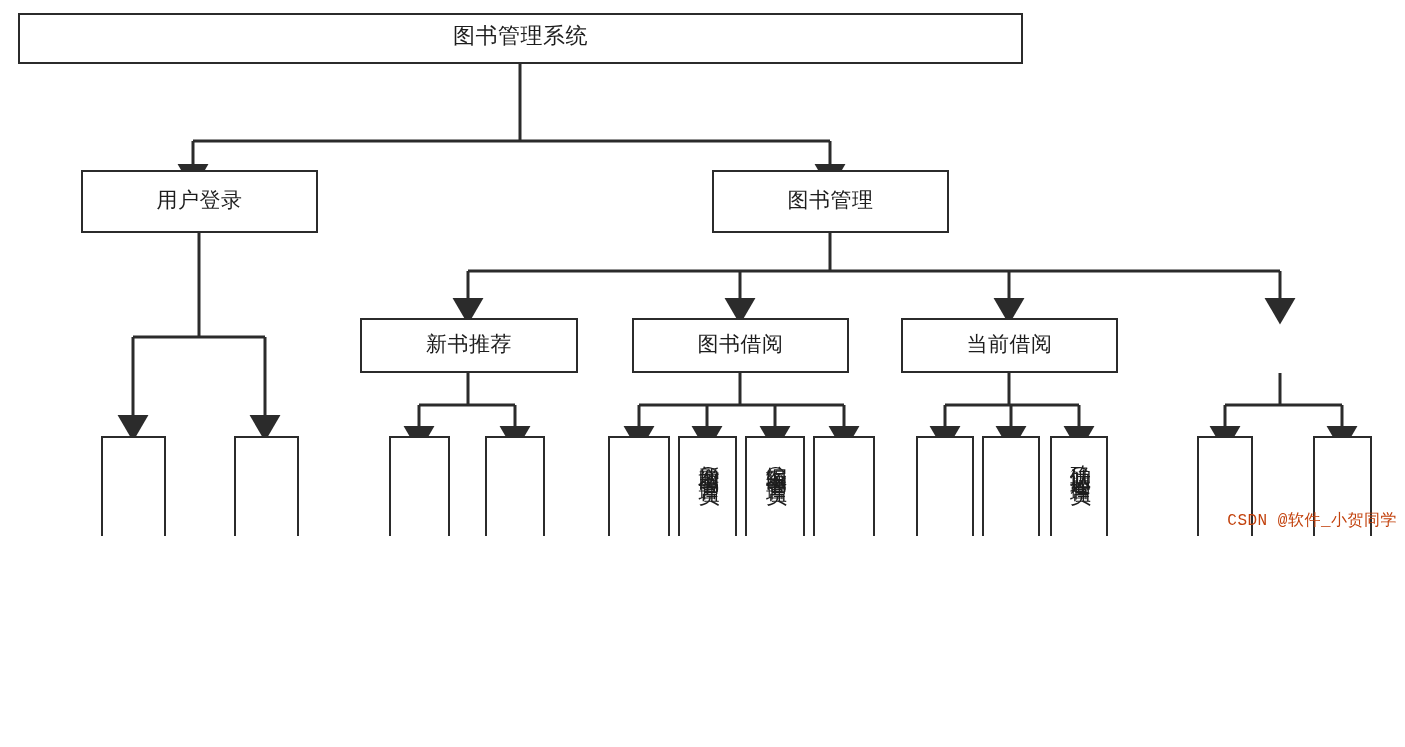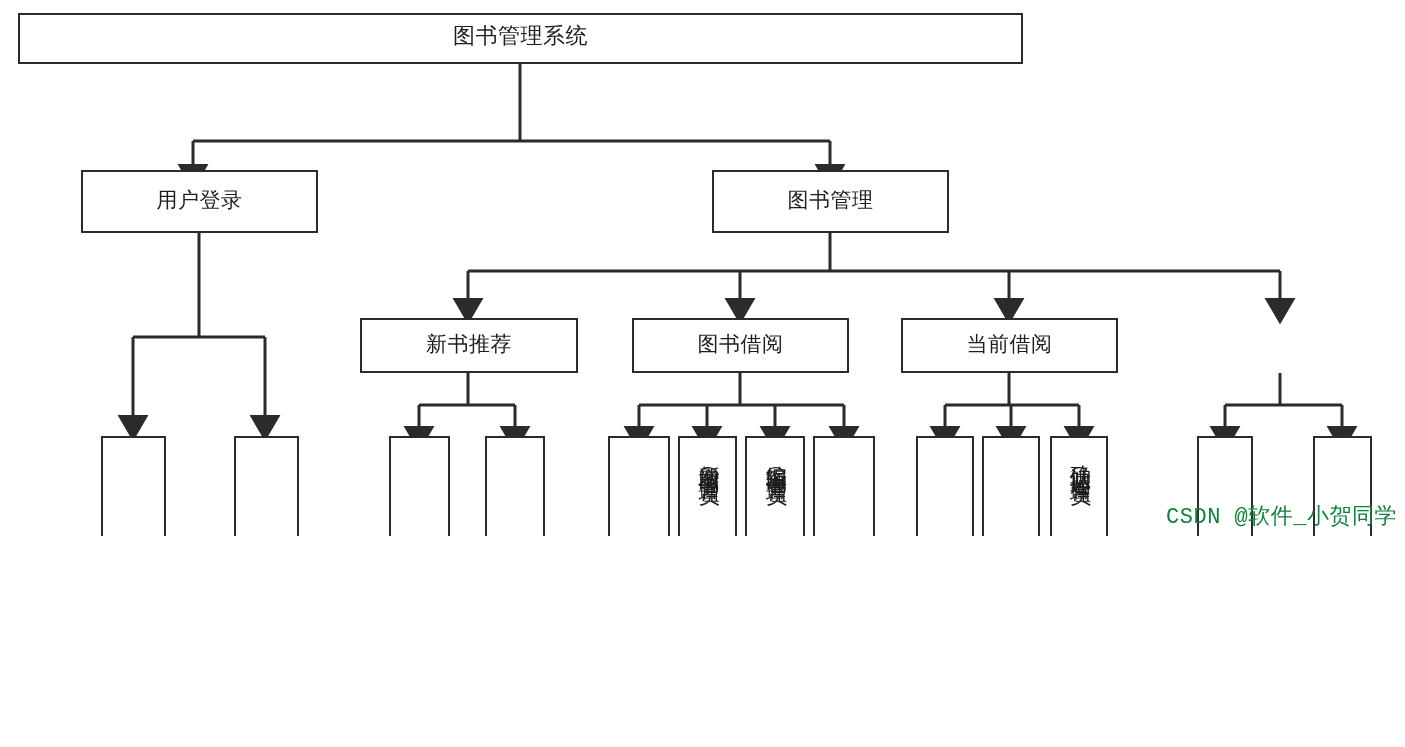--- a/index.html
+++ b/index.html
@@ -68,22 +68,22 @@
   }
   
   .leaf.center {
     align-items: center;
     padding-top: 0;
   }
   .watermark {
     position: absolute;
     right: 8px;
     bottom: 5px;
-    font-size: 22px;
-    color: #15803d;
+    font-size: 16px;
+    color: #c2410c;
     white-space: nowrap;
     z-index: 3;
     letter-spacing: 0.5px;
   }
 </style>
 </head>
 <body>
 
 <div id="canvas">
 

